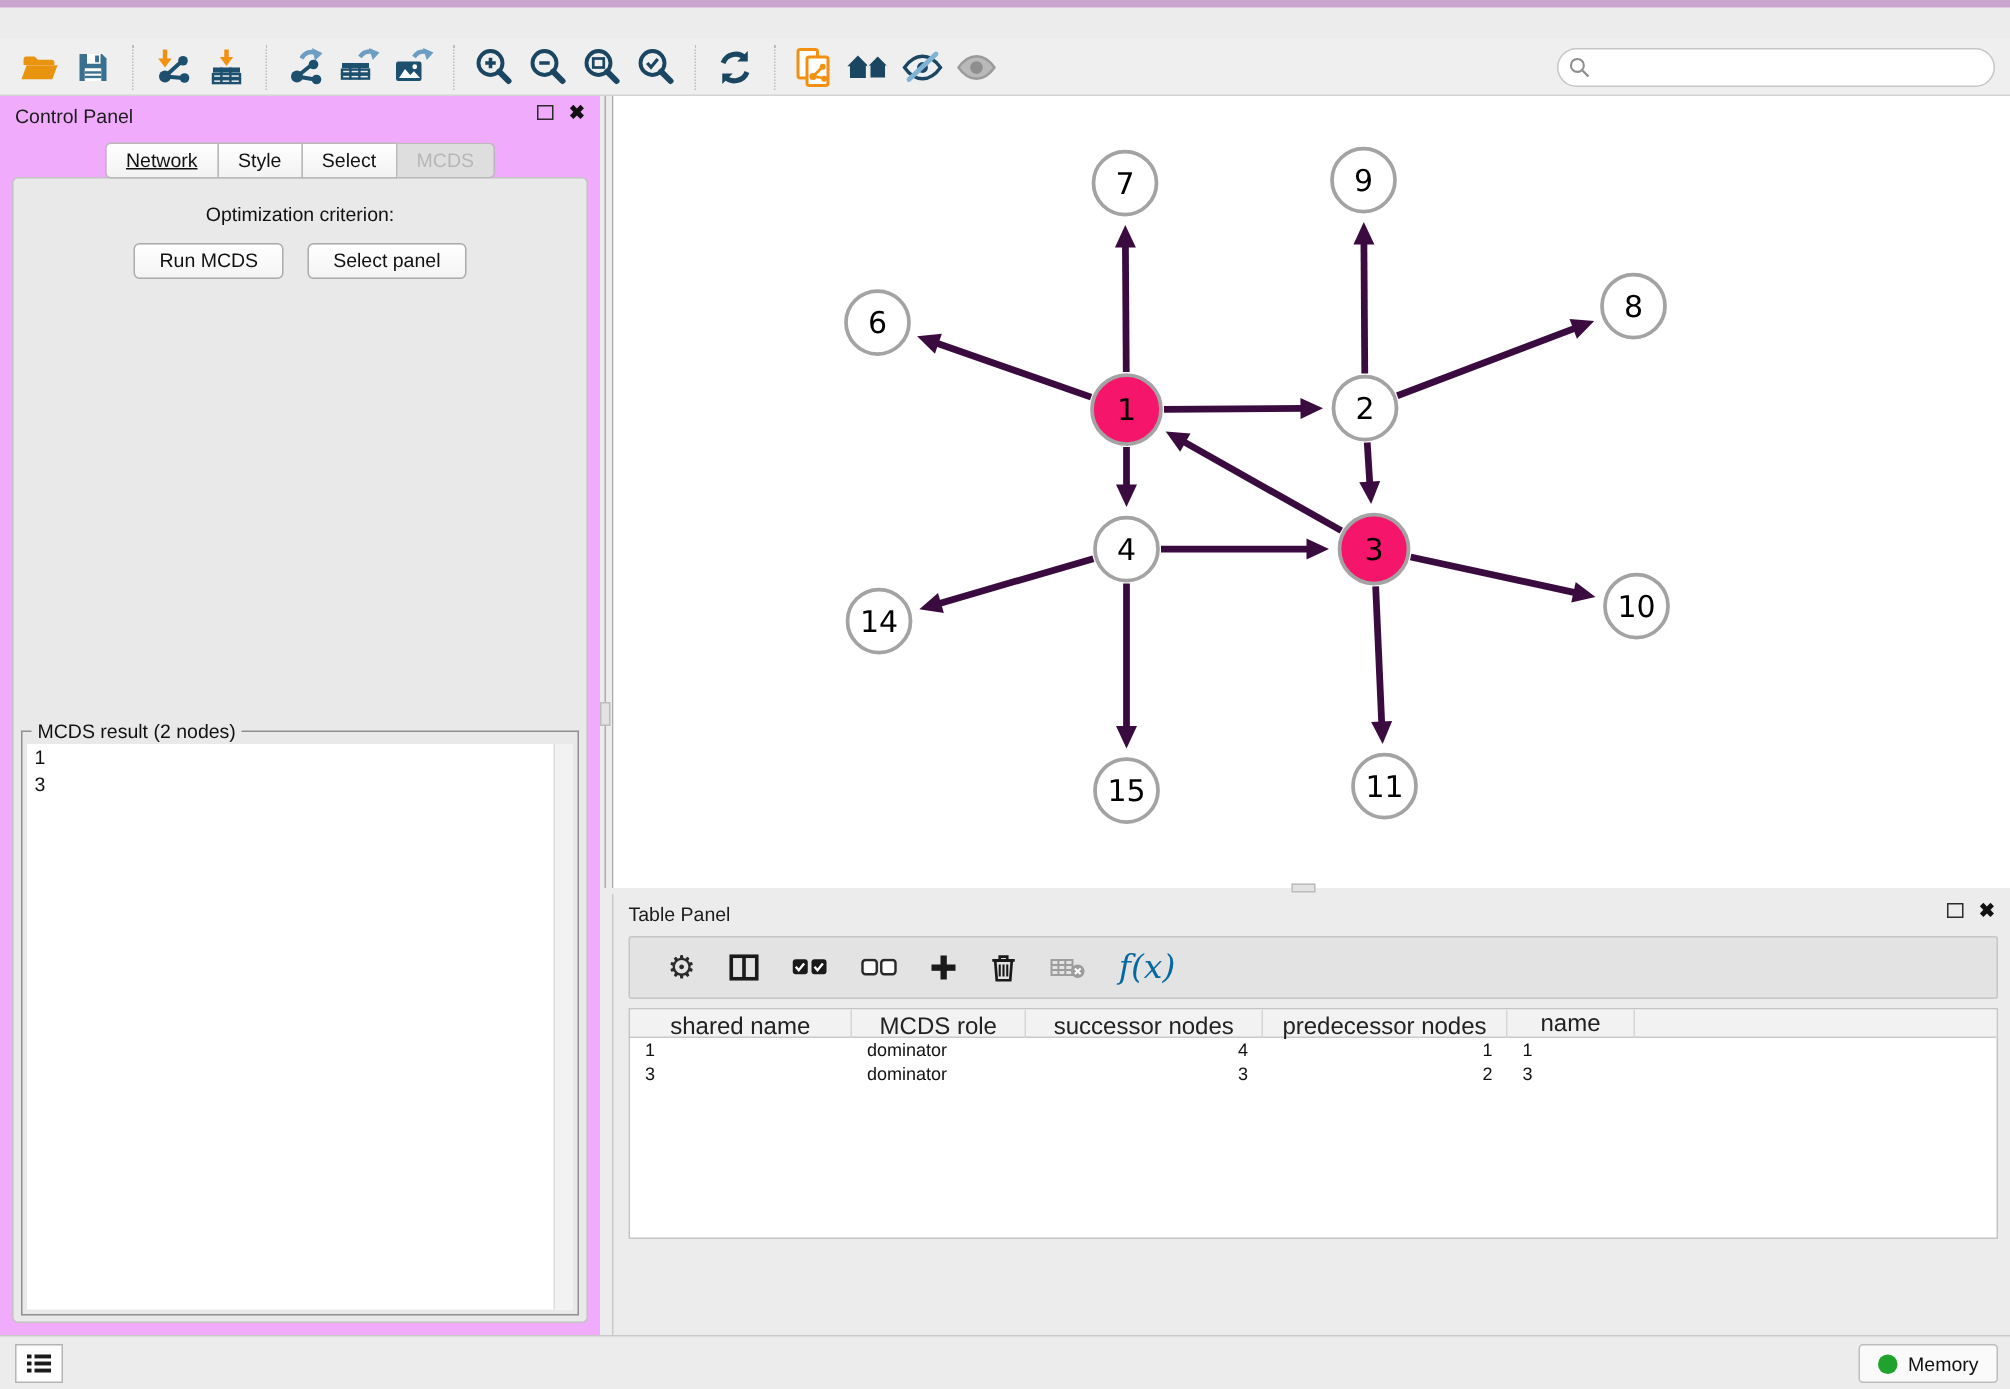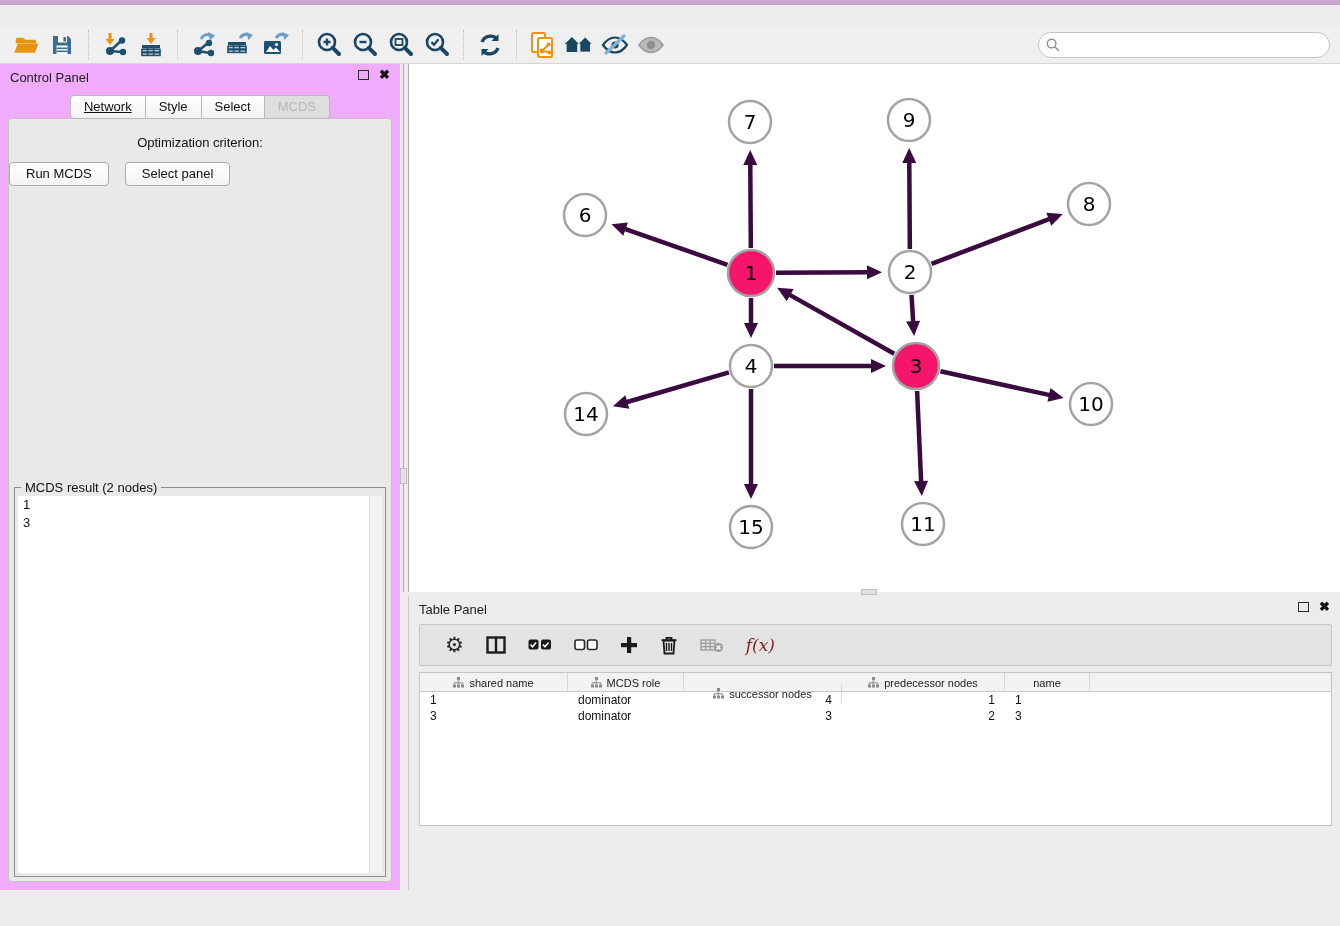--- a/index.html
+++ b/index.html
@@ -41,21 +41,21 @@
   .tab.active { background:#DEDEDE; color:#B7B7B7; }
   .cp-content { position:absolute; top:54px; left:8px; right:8px; bottom:8px;
                 border:1px solid #C2C2C2; border-radius:4px; background:#E9E9E9; }
   .opt-label { text-align:center; margin-top:16px; font-size:13px; color:#111; }
   .dropdown { position:relative; width:310px; height:24px; margin:9px auto 0; background:#FFF;
               border:1px solid #ABABAB; border-radius:4px; padding:3px 24px 0 10px; font-size:13px; }
   .dd-arrows { position:absolute; right:7px; top:4px; display:flex; flex-direction:column; gap:2px; }
   .dd-arrows i { display:block; width:0; height:0; border-left:4px solid transparent; border-right:4px solid transparent; }
   .dd-up { border-bottom:5px solid #333; }
   .dd-down { border-top:5px solid #333; }
-  .btn-row { display:flex; gap:16px; margin-top:12px; }
+  .btn-row { display:flex; justify-content:center; gap:16px; margin-top:12px; }
   .push-btn { background:linear-gradient(#FFFFFF,#F4F4F4); border:1px solid #ABABAB; border-radius:4px;
               padding:3px 16px 4px; font-size:13px; color:#111; }
   .result-fieldset { position:absolute; left:5px; right:5px; top:368px; bottom:4px;
                      border:1px solid #8F8F8F; background:#E9E9E9; }
   .result-legend { position:absolute; top:-8px; left:6px; background:#E9E9E9; padding:0 4px; font-size:13px; color:#111; }
   .result-box { position:absolute; left:3px; right:3px; top:8px; bottom:3px; background:#FFF; overflow:hidden; }
   .result-scroll { position:absolute; right:0; top:0; bottom:0; width:13px; background:#F2F2F2; border-left:1px solid #DDD; }
   .result-line { font-size:13px; padding-left:5px; line-height:18px; color:#111; }
 
   
@@ -84,26 +84,26 @@
   .net-canvas svg { position:absolute; inset:0; }
   .h-grip { position:absolute; left:452px; bottom:-3px; width:16px; height:6px; background:#E2E2E2; border:1px solid #BDBDBD; }
 
   
   .panel-gap { height:4px; }
   .table-panel { position:relative; flex:1; background:#ECECEC; border-left:1px solid #C9C9C9; }
   .tp-toolbar { position:absolute; left:10px; right:8px; top:28px; height:42px; background:#E3E3E3;
                 border:1px solid #C6C6C6; border-radius:2px; display:flex; align-items:center; padding-left:14px; }
   .tp-tool { margin:0 11px; display:flex; align-items:center; justify-content:center; }
   .gear-glyph { font-family:"DejaVu Sans", sans-serif; font-size:21px; color:#2A2A2A; line-height:20px; }
-  .fx { font-family:"DejaVu Serif", serif; font-style:italic; font-size:17px; color:#7f1d1d; }
+  .fx { font-family:"DejaVu Serif", serif; font-style:italic; font-size:22px; color:#0369a1; }
   .grid-table { position:absolute; left:10px; right:8px; top:76px; bottom:64px; background:#FFF;
                 border:1px solid #C4C4C4; overflow:hidden; }
   .thead { display:flex; height:19px; background:#F2F2F2; border-bottom:1px solid #C9C9C9; }
-  .th { display:flex; align-items:center; justify-content:center; gap:5px; font-size:11px; color:#222;
-        border-right:1px solid #D6D6D6; height:19px; }
+  .th { display:flex; align-items:center; justify-content:center; gap:5px; font-size:16px; color:#222;
+        border-right:1px solid #D6D6D6; height:19px;flex-direction:column; }
   .th.filler { flex:1; border-right:none; }
   .tr { display:flex; height:16px; }
   .td { font-size:12px; color:#111; padding:1px 10px 0; white-space:nowrap; overflow:hidden; }
   .td.right { text-align:right; }
   .tp-tabs { position:absolute; left:0; right:0; bottom:7px; display:flex; justify-content:center; }
 
   
   .statusbar { position:absolute; left:0; right:0; bottom:0; height:36px; background:#ECECEC; border-top:1px solid #C9C9C9; }
   .list-btn { position:absolute; left:10px; top:5px; width:32px; height:26px; background:#FDFDFD;
               border:1px solid #B5B5B5; display:flex; align-items:center; justify-content:center; }
@@ -454,21 +454,21 @@
                   <g fill="#8A8A8A">
                     <rect x="4" y="0" width="3" height="3"></rect>
                     <rect x="0" y="7.5" width="3" height="3"></rect>
                     <rect x="4" y="7.5" width="3" height="3"></rect>
                     <rect x="8" y="7.5" width="3" height="3"></rect>
                     <path d="M5.2 3v2.2M1.2 7.5V5.8h8.6v1.7M5.2 5.2v2.3" stroke="#8A8A8A" stroke-width="1" fill="none"></path>
                   </g>
                 </svg>
                 <span>MCDS role</span>
               </div>
-              <div class="th" style="width: 158px; margin-top: 11px;">
+              <div class="th" style="width: 158px;">
                 <svg width="11" height="11" viewBox="0 0 11 11">
                   <g fill="#8A8A8A">
                     <rect x="4" y="0" width="3" height="3"></rect>
                     <rect x="0" y="7.5" width="3" height="3"></rect>
                     <rect x="4" y="7.5" width="3" height="3"></rect>
                     <rect x="8" y="7.5" width="3" height="3"></rect>
                     <path d="M5.2 3v2.2M1.2 7.5V5.8h8.6v1.7M5.2 5.2v2.3" stroke="#8A8A8A" stroke-width="1" fill="none"></path>
                   </g>
                 </svg>
                 <span>successor nodes</span>
@@ -504,13 +504,31 @@
                 <div class="td right" style="width: 158px;">3</div>
                 <div class="td right" style="width: 163px;">2</div>
                 <div class="td" style="width: 85px;">3</div>
               </div>
             </div>
         </div>
       </div>
     </div>
   </div>
 
+  <div class="statusbar">
+    <div class="list-btn">
+      <svg width="20" height="18" viewBox="0 0 20 18">
+          <g fill="#1A1A1A">
+            <rect x="2" y="3" width="3" height="2.6"></rect>
+            <rect x="7" y="3" width="11" height="2.6"></rect>
+            <rect x="2" y="7.7" width="3" height="2.6"></rect>
+            <rect x="7" y="7.7" width="11" height="2.6"></rect>
+            <rect x="2" y="12.4" width="3" height="2.6"></rect>
+            <rect x="7" y="12.4" width="11" height="2.6"></rect>
+          </g>
+        </svg>
+    </div>
+    <div class="memory-btn">
+      <span class="mem-dot"></span>
+      <span>Memory</span>
+    </div>
+  </div>
 </div>
 
 </body></html>

